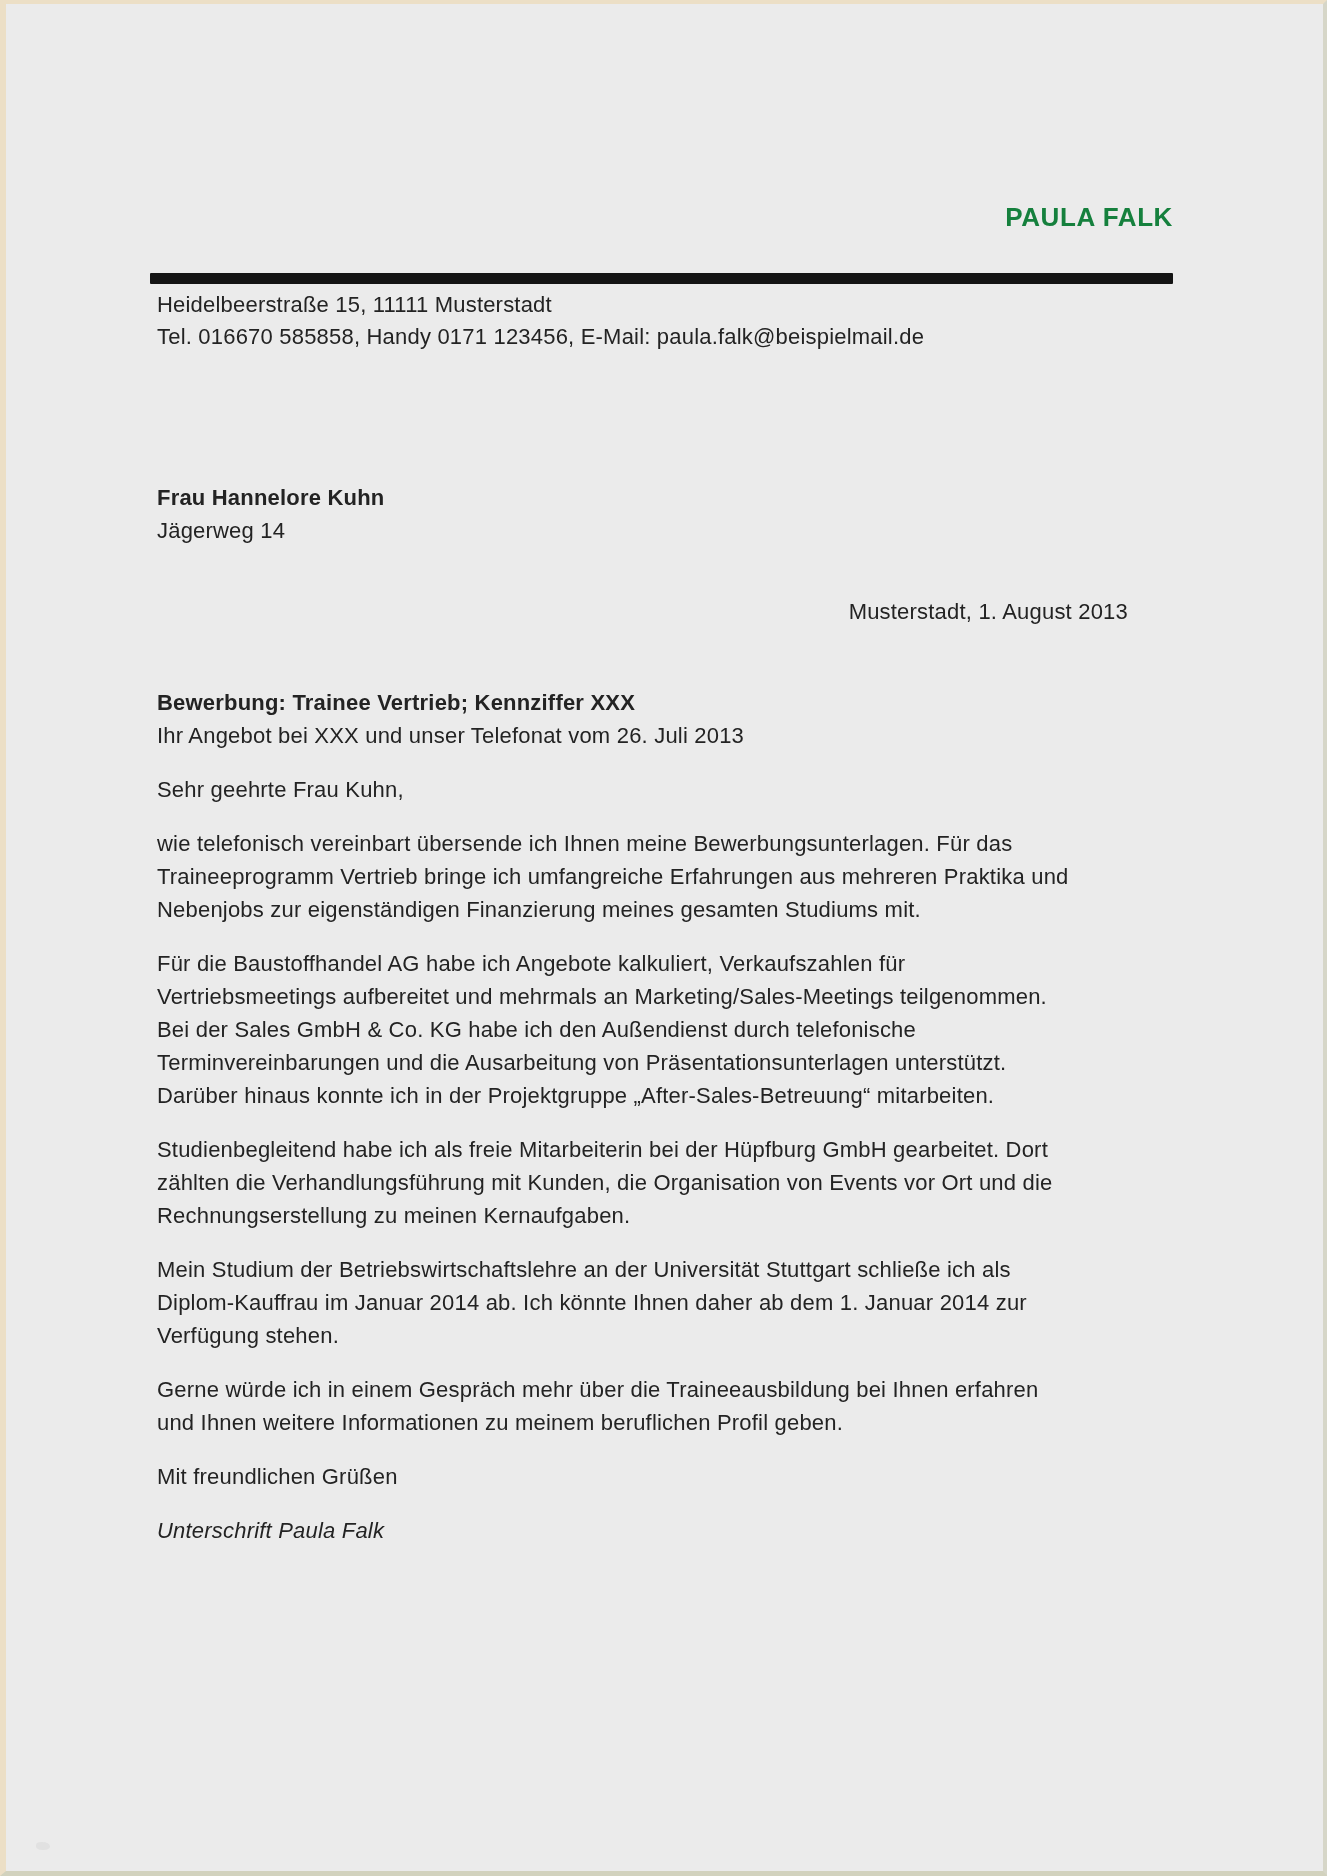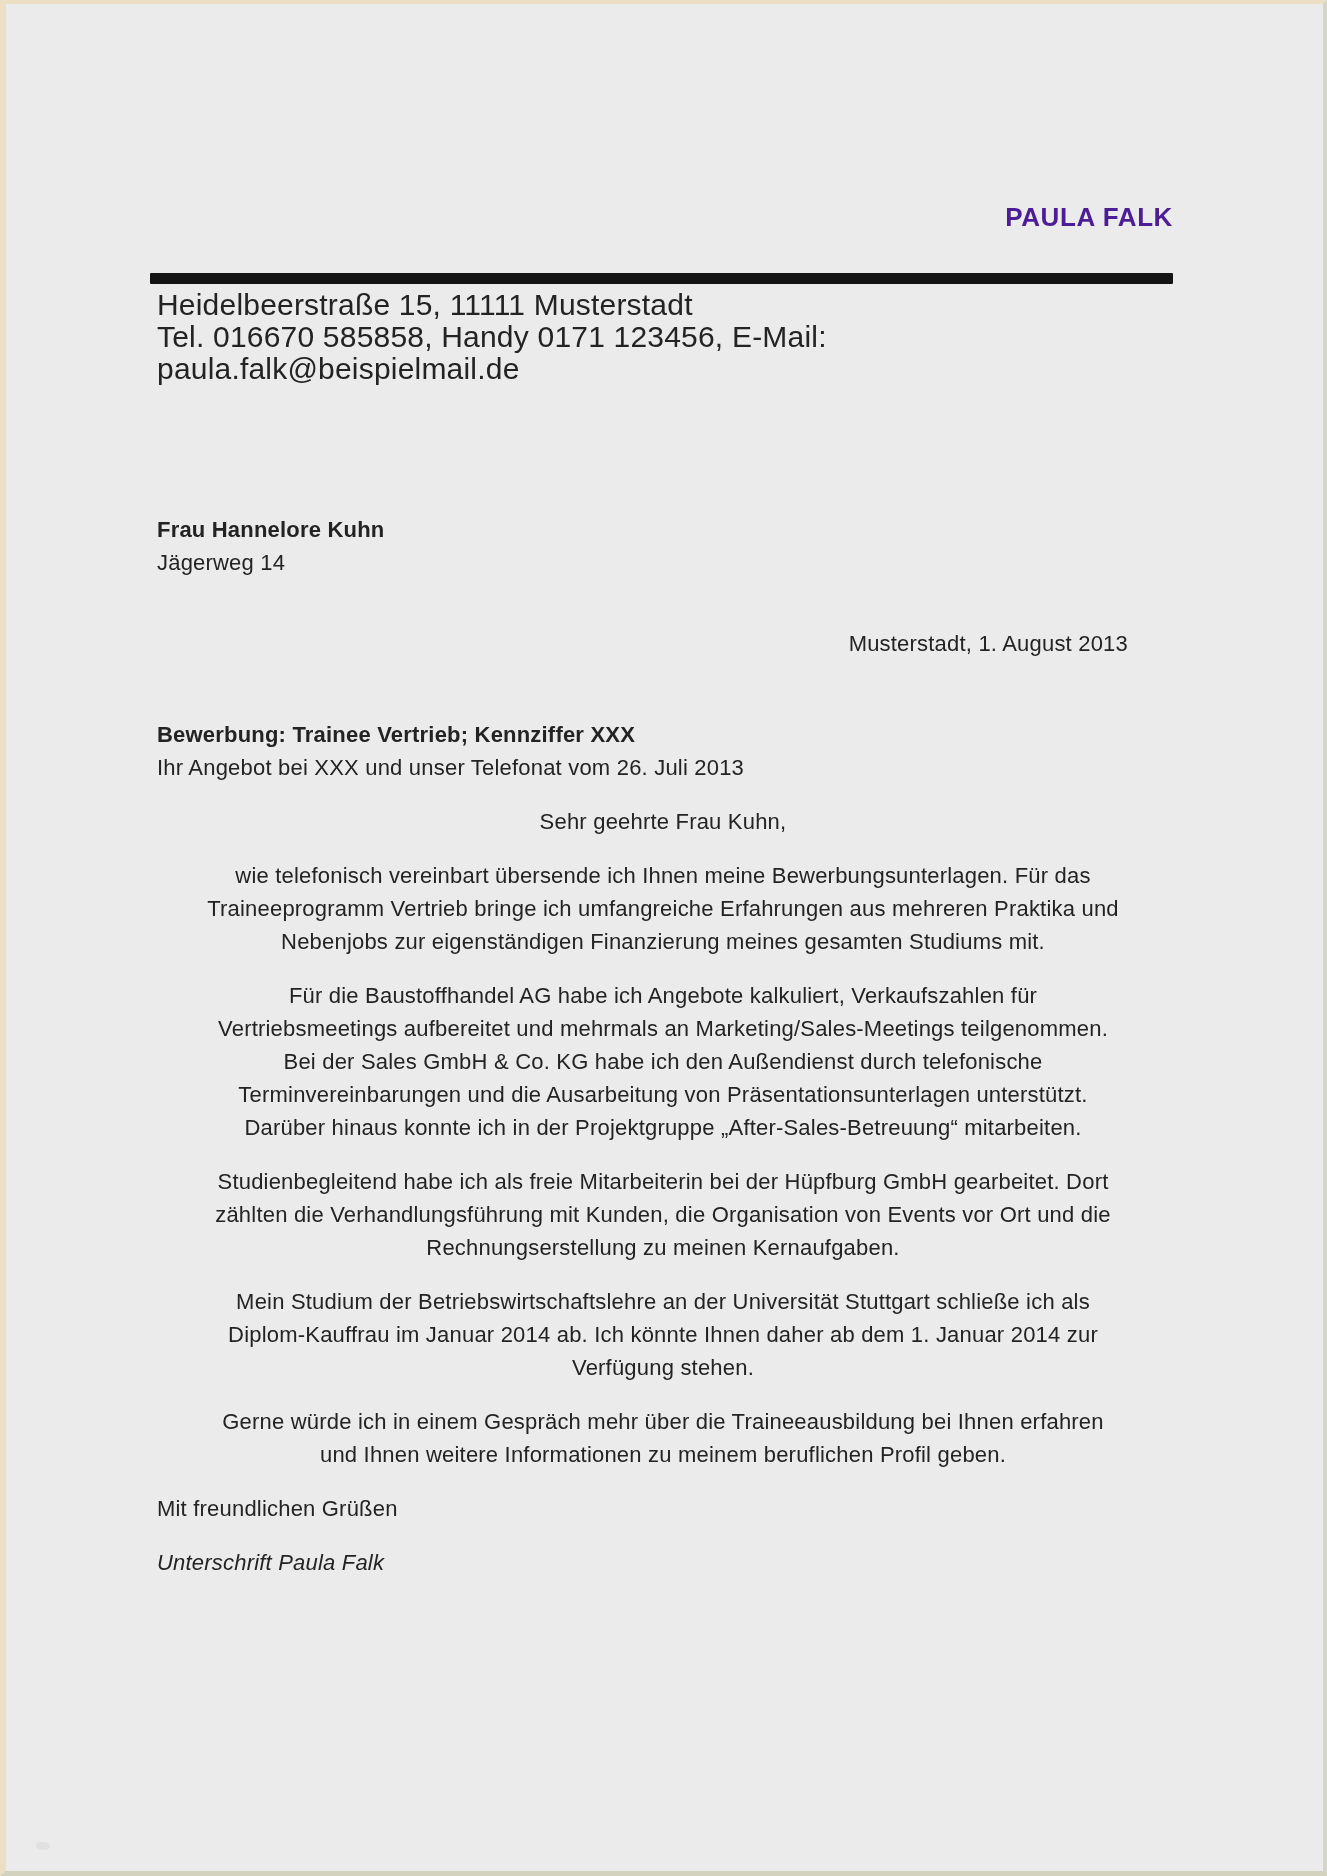--- a/index.html
+++ b/index.html
@@ -31,32 +31,32 @@
   .letterhead {
     margin-left: 144px;
     width: 1023px;
   }
   .sender-name {
     font-size: 26px;
     font-weight: bold;
     line-height: 32px;
     letter-spacing: 0.6px;
     text-align: right;
-    color: #4c1d95;
+    color: #15803d;
   }
   .header-rule {
     margin-top: 40px;
     height: 11px;
     background: #141414;
     border-radius: 1px;
   }
   .sender-lines {
     padding-left: 7px;
     margin-top: 5px;
-    font-size: 30px;
+    font-size: 22px;
     line-height: 32px;
     letter-spacing: 0.2px;
   }
 
   
   .main-col {
     margin-left: 151px;
     width: 1012px;
     font-size: 22px;
     line-height: 33px;
@@ -77,21 +77,20 @@
 
   .subject-block {
     margin-top: 58px;
     margin-bottom: 21px;
   }
   .subject-headline { font-weight: bold; }
 
   .para {
     margin: 0 0 21px 0;
     white-space: pre-line;
-    text-align: center;
   }
   .closing { margin: 0 0 21px 0; }
   .signature {
     margin: 12px 0 0 0;
     font-style: italic;
   }
 
   
   .scan-smudge {
     position: absolute;

